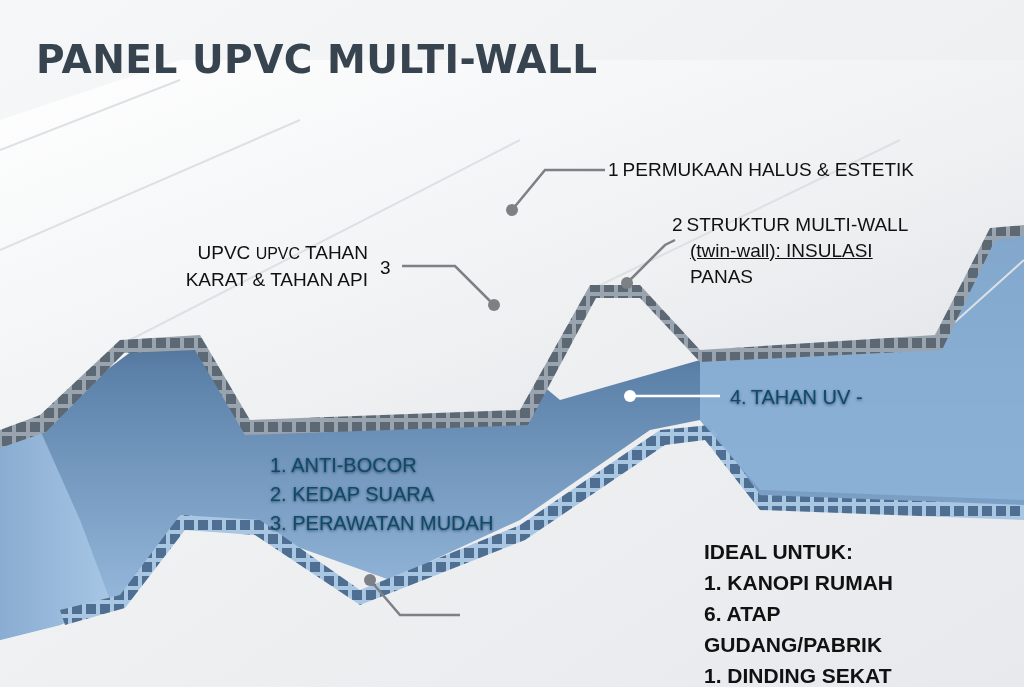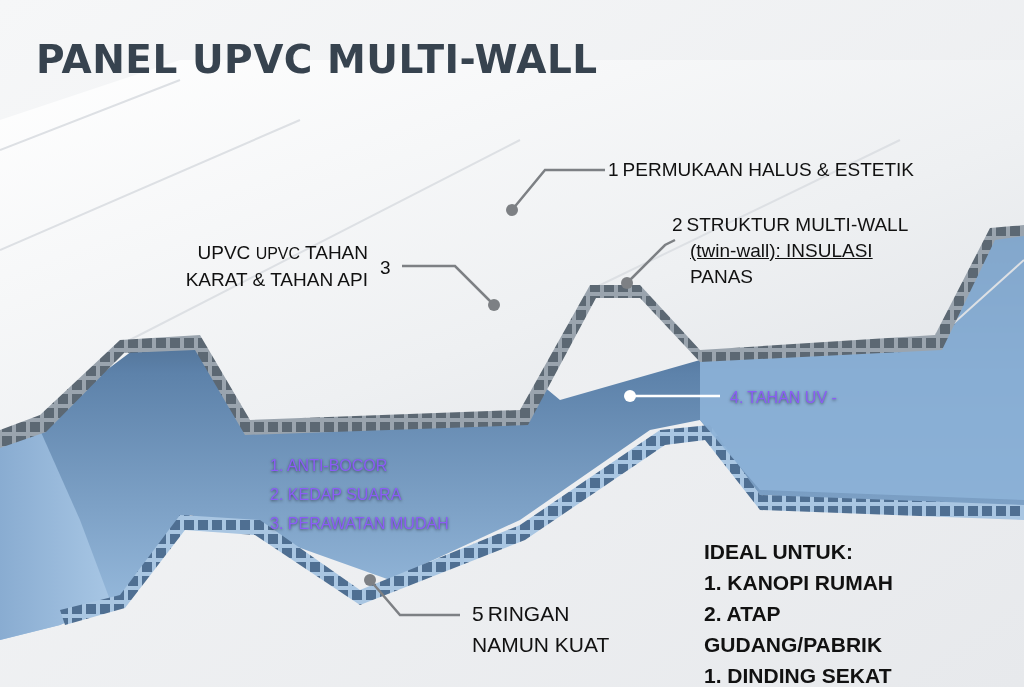--- a/index.html
+++ b/index.html
@@ -1,21 +1,21 @@
 <!DOCTYPE html>
 <html><head>
   <meta charset="utf-8">
   <style>
     html, body { margin:0; padding:0; }
     body { width:1024px; height:687px; overflow:hidden; position:relative; background:#f1f2f4; font-family:"Liberation Sans", sans-serif; }
     .stage { position:absolute; left:0; top:0; width:926px; height:687px; }
     svg.art { position:absolute; left:0; top:0; }
     .title { position:absolute; left:36px; top:36px; color:#37434f; font-family:"DejaVu Sans", sans-serif; font-weight:bold; font-size:39px; line-height:48px; letter-spacing:0.5px; }
     .lbl { position:absolute; color:#111; font-family:"Liberation Sans", sans-serif; font-size:19px; line-height:26px; }
-    .lbl.light { color:#8b5cf6; text-shadow:0 1px 3px rgba(0,0,0,0.55); font-size:16px; line-height:29px; }
+    .lbl.light { color:#0c4a6e; text-shadow:0 1px 3px rgba(0,0,0,0.55); font-size:20px; line-height:29px; }
     .lbl.big { font-size:21px; line-height:31px; }
     .small-caps { font-size:16px; }
     .num { margin-right:4px; }
   </style>
 </head>
 <body>
 
 <div class="stage">
 
   <svg class="art" width="1024" height="687" viewBox="0 0 1024 687">
@@ -102,25 +102,21 @@
   <div class="lbl light" style="left:730px; top:383px;">
     <div><span class="num">4.</span><span>TAHAN UV -</span></div>
   </div>
 
   <div class="lbl light" style="left:270px; top:451px;">
     <div>1. ANTI-BOCOR</div>
     <div>2. KEDAP SUARA</div>
     <div>3. PERAWATAN MUDAH</div>
   </div>
 
-  <div class="lbl big" style="left:472px; top:598px;">
-    <div><span class="num">5</span><span>RINGAN</span></div>
-    <div>NAMUN KUAT</div>
-  </div>
 
   <div class="lbl big" style="left:704px; top:536px;font-weight:bold;">
     <div>IDEAL UNTUK:</div>
     <div>1. KANOPI RUMAH</div>
-    <div>2. ATAP GUDANG/PABRIK</div>
+    <div>6. ATAP GUDANG/PABRIK</div>
     <div>1. DINDING SEKAT</div>
   </div>
 
 </div>
 
 </body></html>

